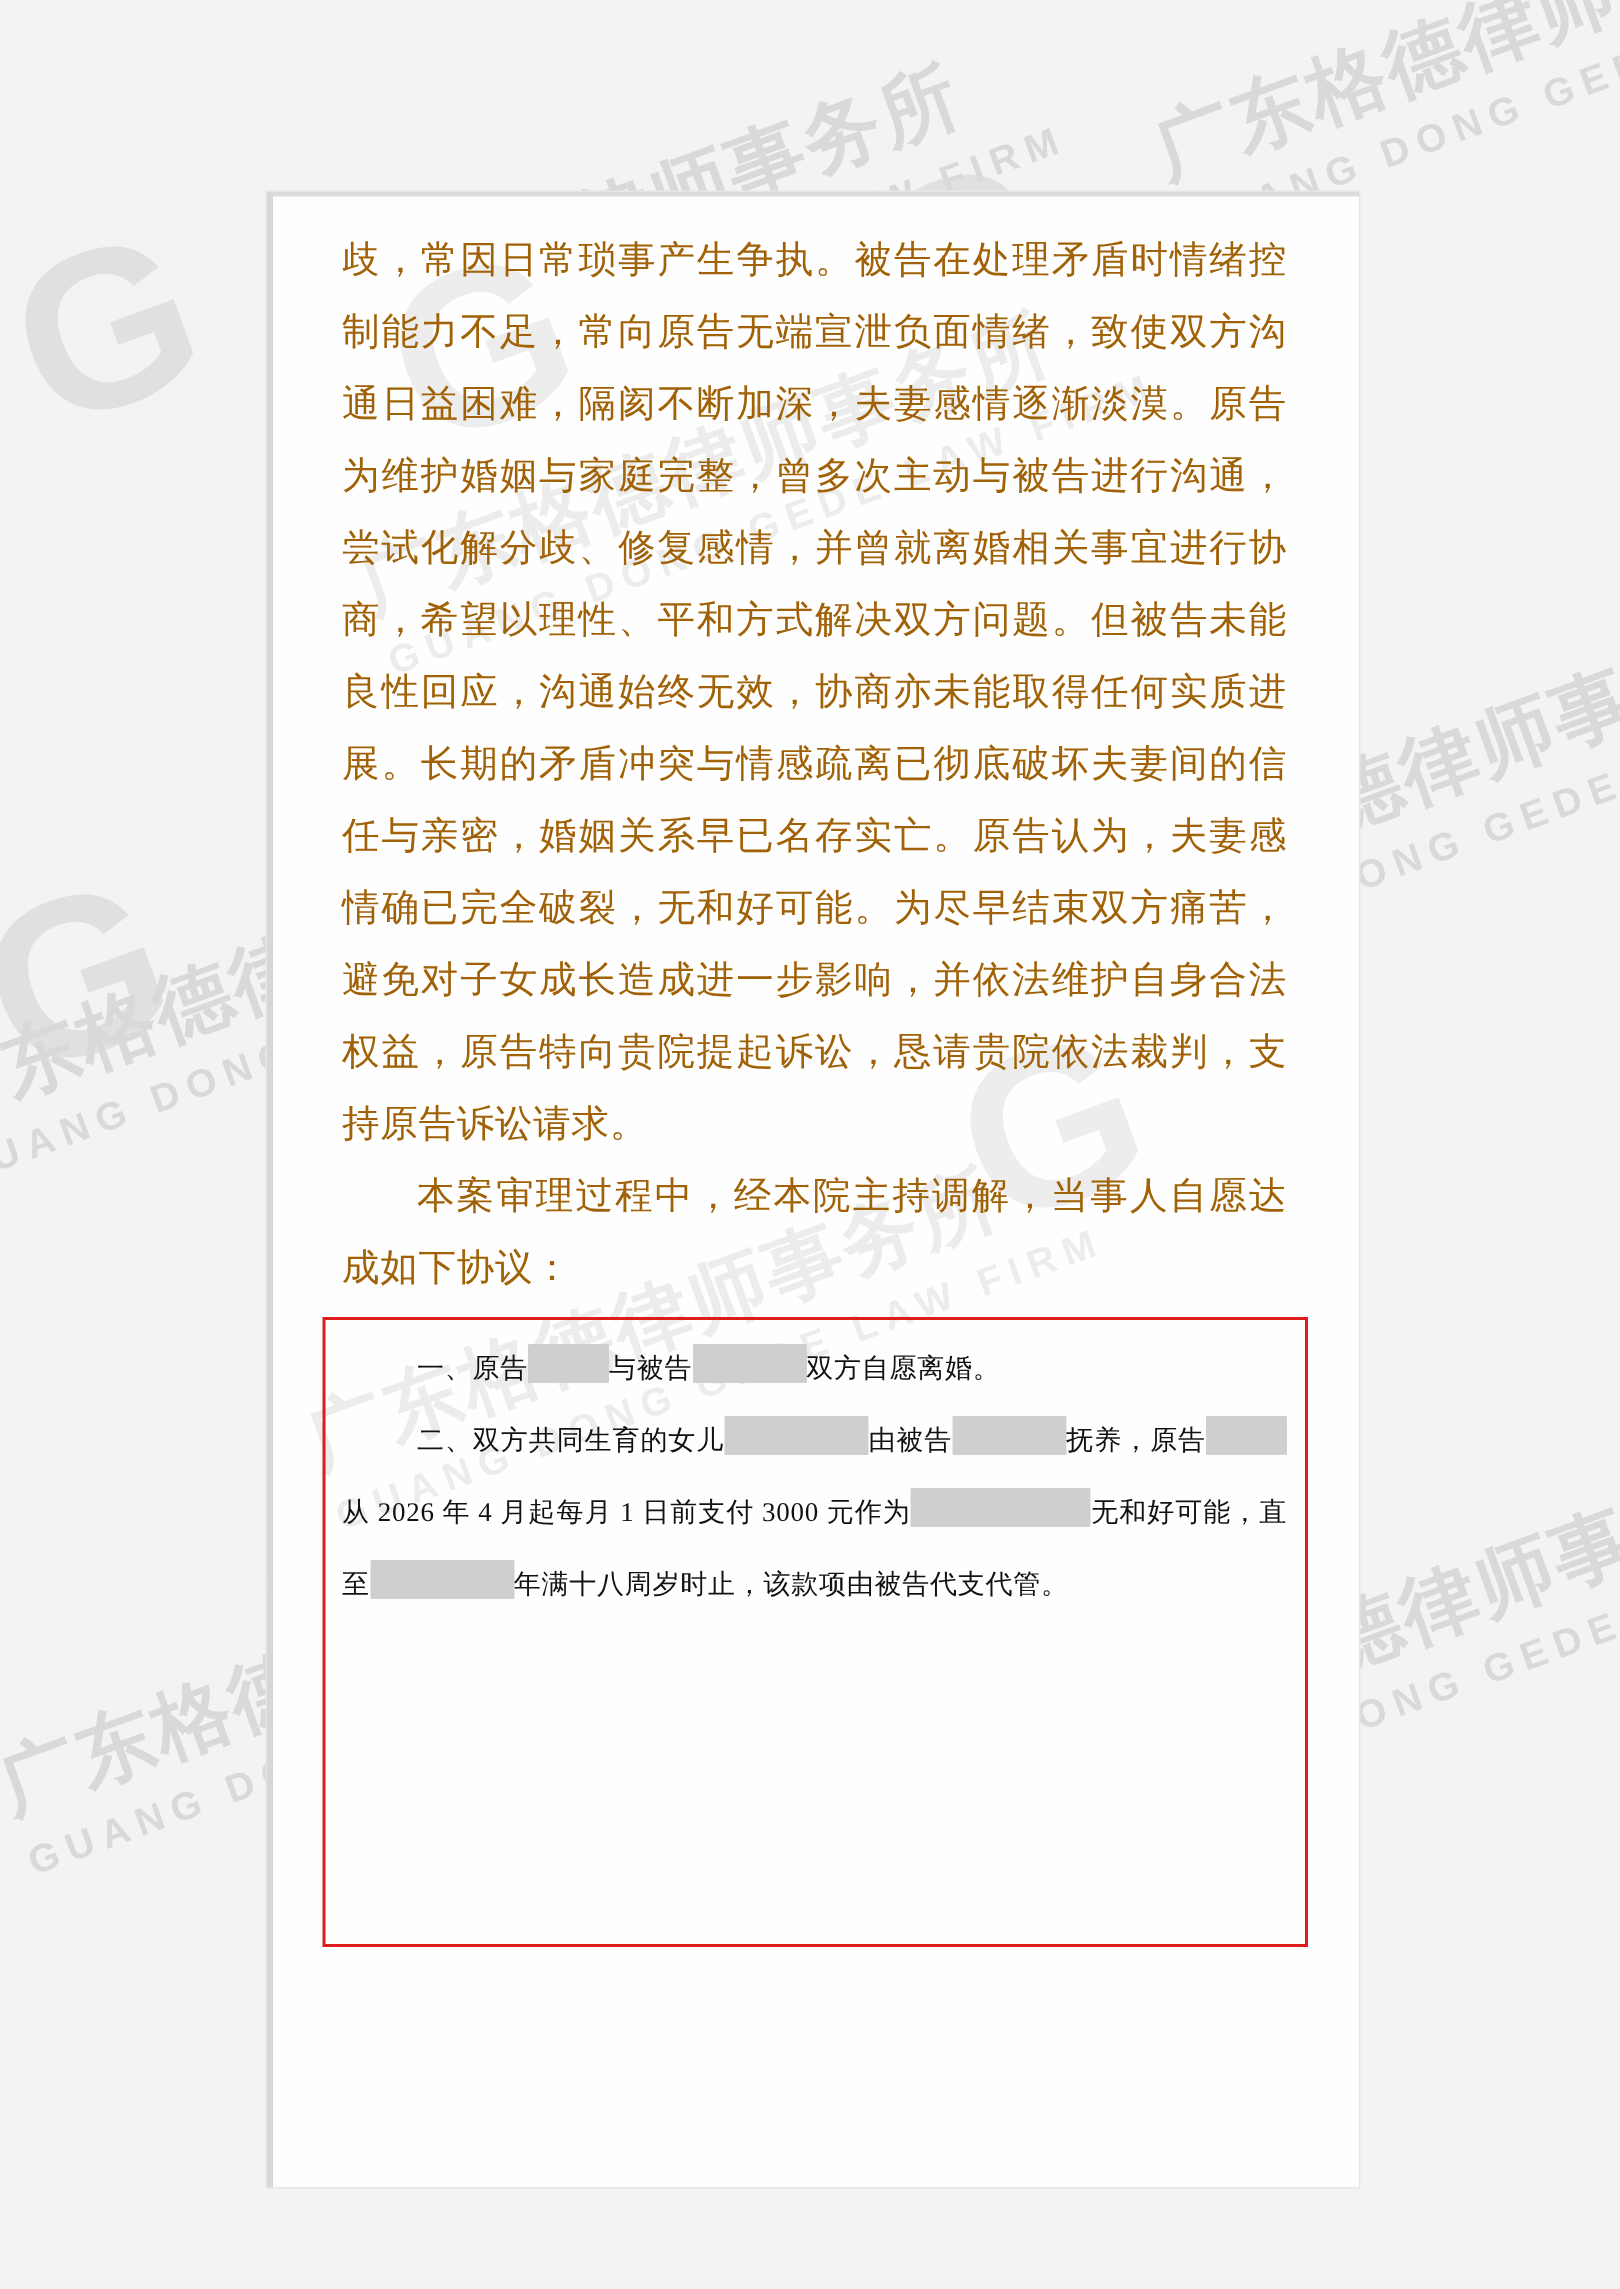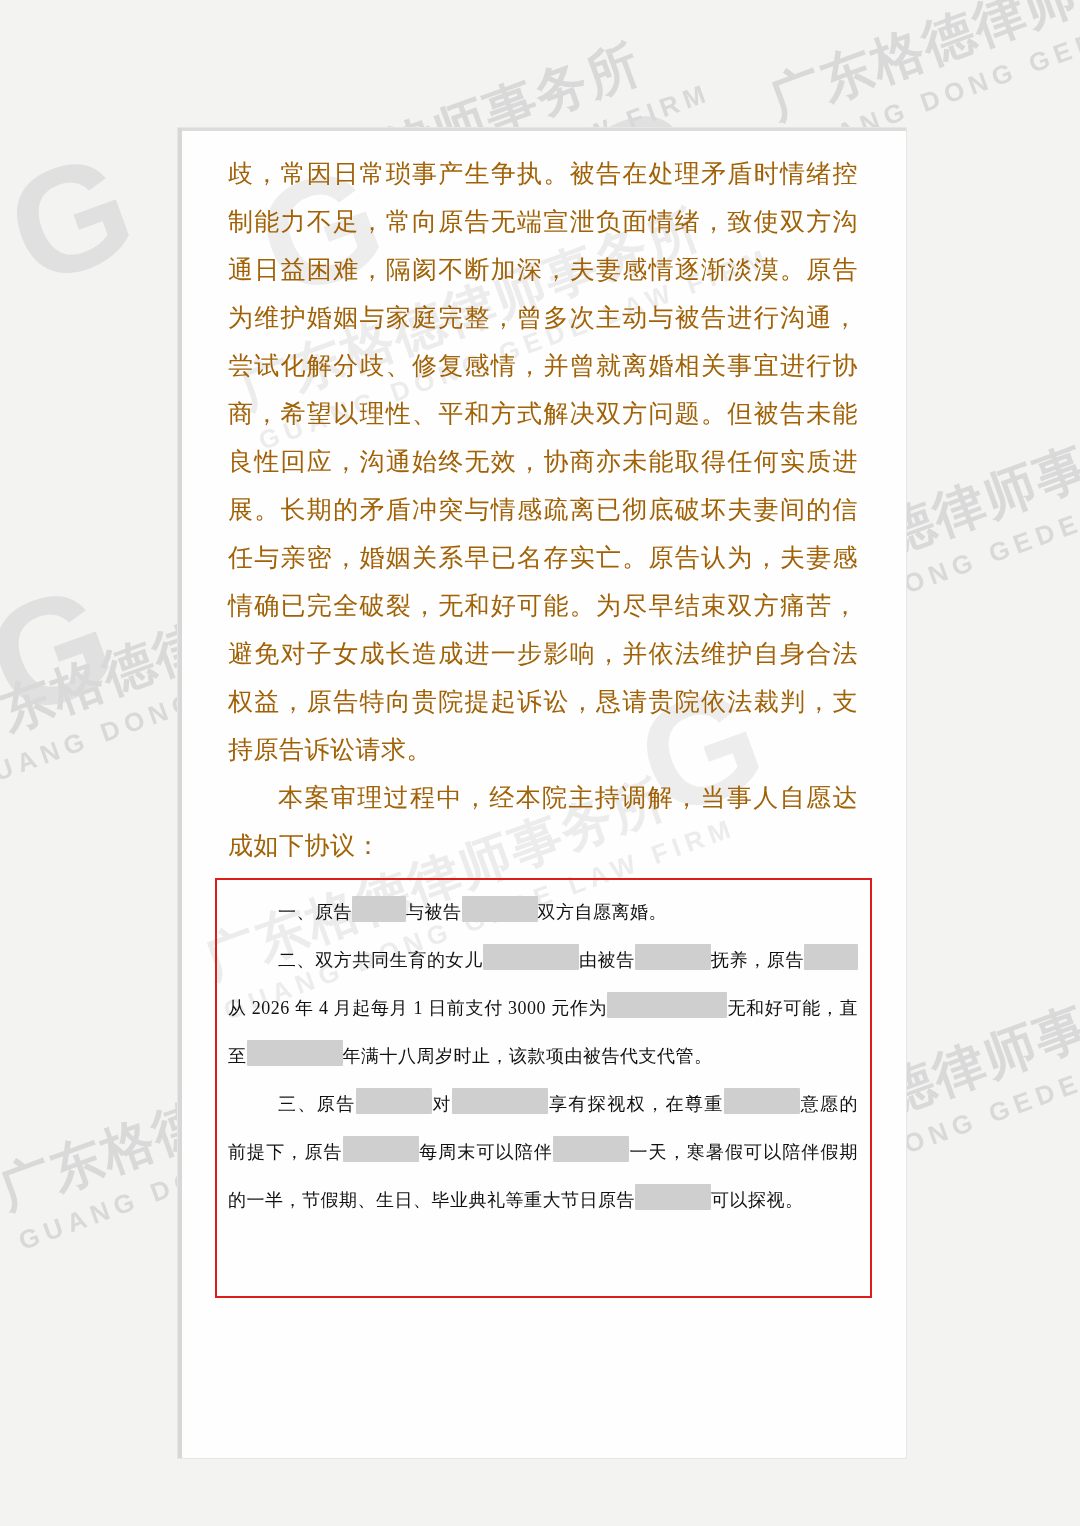--- a/index.html
+++ b/index.html
@@ -205,19 +205,16 @@
   <div id="agreement">
 
     <p class="indent">
       <span>一、原告</span><span class="redact r-sm"></span><span>与被告</span><span class="redact r-md"></span><span>双方自愿离婚。</span>
     </p>
 
     <p class="indent">
       <span>二、双方共同生育的女儿</span><span class="redact r-lg"></span><span>由被告</span><span class="redact r-md"></span><span>抚养，原告</span><span class="redact r-sm"></span><span>从 2026 年 4 月起每月 1 日前支付 3000 元作为</span><span class="redact r-xl"></span><span>无和好可能，直至</span><span class="redact r-lg"></span><span>年满十八周岁时止，该款项由被告代支代管。</span>
     </p>
 
-    <p class="indent">
-      <span>三、原告</span><span class="redact r-md"></span><span>对</span><span class="redact r-lg"></span><span>享有探视权，在尊重</span><span class="redact r-md"></span><span>意愿的前提下，原告</span><span class="redact r-md"></span><span>每周末可以陪伴</span><span class="redact r-md"></span><span>一天，寒暑假可以陪伴假期的一半，节假期、生日、毕业典礼等重大节日原告</span><span class="redact r-md"></span><span>可以探视。</span>
-    </p>
 
   </div>
 
 </div>
 
 </body></html>

